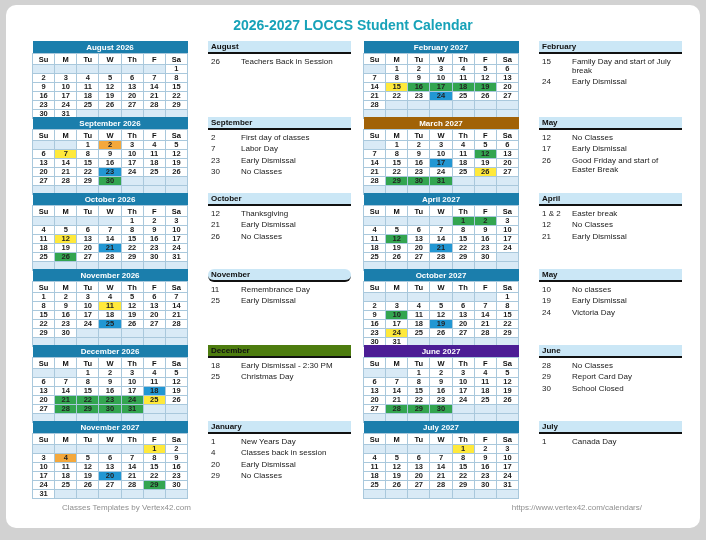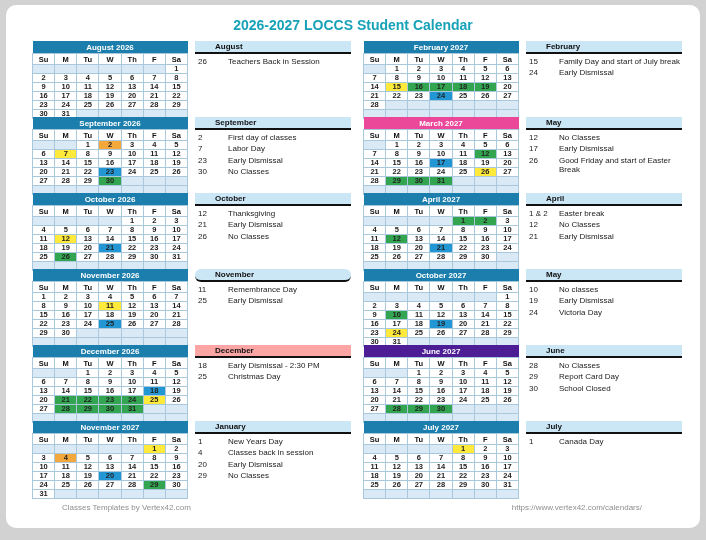--- a/index.html
+++ b/index.html
@@ -2,30 +2,30 @@
 <html style="--cell-border: #A9C8DC; --date-text: #222222;"><head>
 <meta charset="utf-8">
 <style>
   html,body{margin:0;padding:0;width:706px;height:540px;background:#d2d2d2;
     font-family:"Liberation Sans",sans-serif;overflow:hidden;}
   .page{position:absolute;left:6px;top:5px;width:694px;height:523px;background:#ffffff;
     border-radius:10px;}
   .title{font-size:14px;font-weight:bold;text-align:center;padding-top:12px;margin-bottom:6px;}
   .main{display:flex;padding:2px 18px 0 26px;gap:12px;}
   .half{flex:1;display:flex;flex-direction:column;}
-  .month-row{display:flex;gap:7px;height:75px;margin-bottom:1px;}
+  .month-row{display:flex;gap:20px;height:75px;margin-bottom:1px;}
   table.mini-cal{width:156px;flex-shrink:0;border-collapse:collapse;table-layout:fixed;
     align-self:flex-start;}
   .cal-title{font-size:8px;font-weight:bold;height:12px;text-align:center;padding:0;}
   tr.dow th{font-size:7.5px;font-weight:bold;height:10px;padding:0;text-align:center;
     border:1px solid var(--cell-border);background:#ffffff;color:#111;}
   table.mini-cal td{font-size:7.5px;font-weight:bold;text-align:center;height:8px;padding:0;
     border:1px solid var(--cell-border);background:#ffffff;color:var(--date-text);line-height:8px;}
   .events{flex:1;overflow:hidden;}
-  .ev-header{font-size:8px;font-weight:bold;color:#111;padding:1px 3px 1px 20px;line-height:9px;
+  .ev-header{font-size:8px;font-weight:bold;color:#111;padding:1px 3px 1px 3px;line-height:9px;
     border-bottom:2px solid #111;}
   .ev-row{display:flex;font-size:8px;color:#222;margin-top:2.5px;padding-left:3px;line-height:9px;}
   .ev-day{width:30px;flex-shrink:0;}
   .ev-desc{flex:1;}
   .footer{position:absolute;bottom:16px;left:56px;right:58px;display:flex;
     justify-content:space-between;font-size:8px;color:#8f8f8f;}
 </style>
 </head>
 <body>
 
@@ -448,21 +448,21 @@
                 <td style="background: rgb(217, 234, 246);"></td>
                 <td style="background: rgb(217, 234, 246);"></td>
                 <td style="background: rgb(217, 234, 246);"></td>
                 <td style="background: rgb(217, 234, 246);"></td>
                 <td style="background: rgb(217, 234, 246);"></td>
                 <td style="background: rgb(217, 234, 246);"></td>
               </tr>
             </tbody>
           </table>
           <div class="events">
-            <div class="ev-header" style="background: #fca5a5;">December</div>
+            <div class="ev-header" style="background: #4d7c0f;">December</div>
             <div class="ev-row">
               <span class="ev-day">18</span>
               <span class="ev-desc">Early Dismissal - 2:30 PM</span>
             </div>
             <div class="ev-row">
               <span class="ev-day">25</span>
               <span class="ev-desc">Christmas Day</span>
             </div>
           </div>
         </div>
@@ -643,21 +643,21 @@
             <div class="ev-row">
               <span class="ev-day">24</span>
               <span class="ev-desc">Early Dismissal</span>
             </div>
           </div>
         </div>
         <div class="month-row">
           <table class="mini-cal">
             <thead>
               <tr>
-                <th colspan="7" class="cal-title" style="background: #ec4899; color: rgb(255, 255, 255);">March 2027</th>
+                <th colspan="7" class="cal-title" style="background: #a16207; color: rgb(255, 255, 255);">March 2027</th>
               </tr>
               <tr class="dow">
                 <th>Su</th>
                 <th>M</th>
                 <th>Tu</th>
                 <th>W</th>
                 <th>Th</th>
                 <th>F</th>
                 <th>Sa</th>
               </tr>

